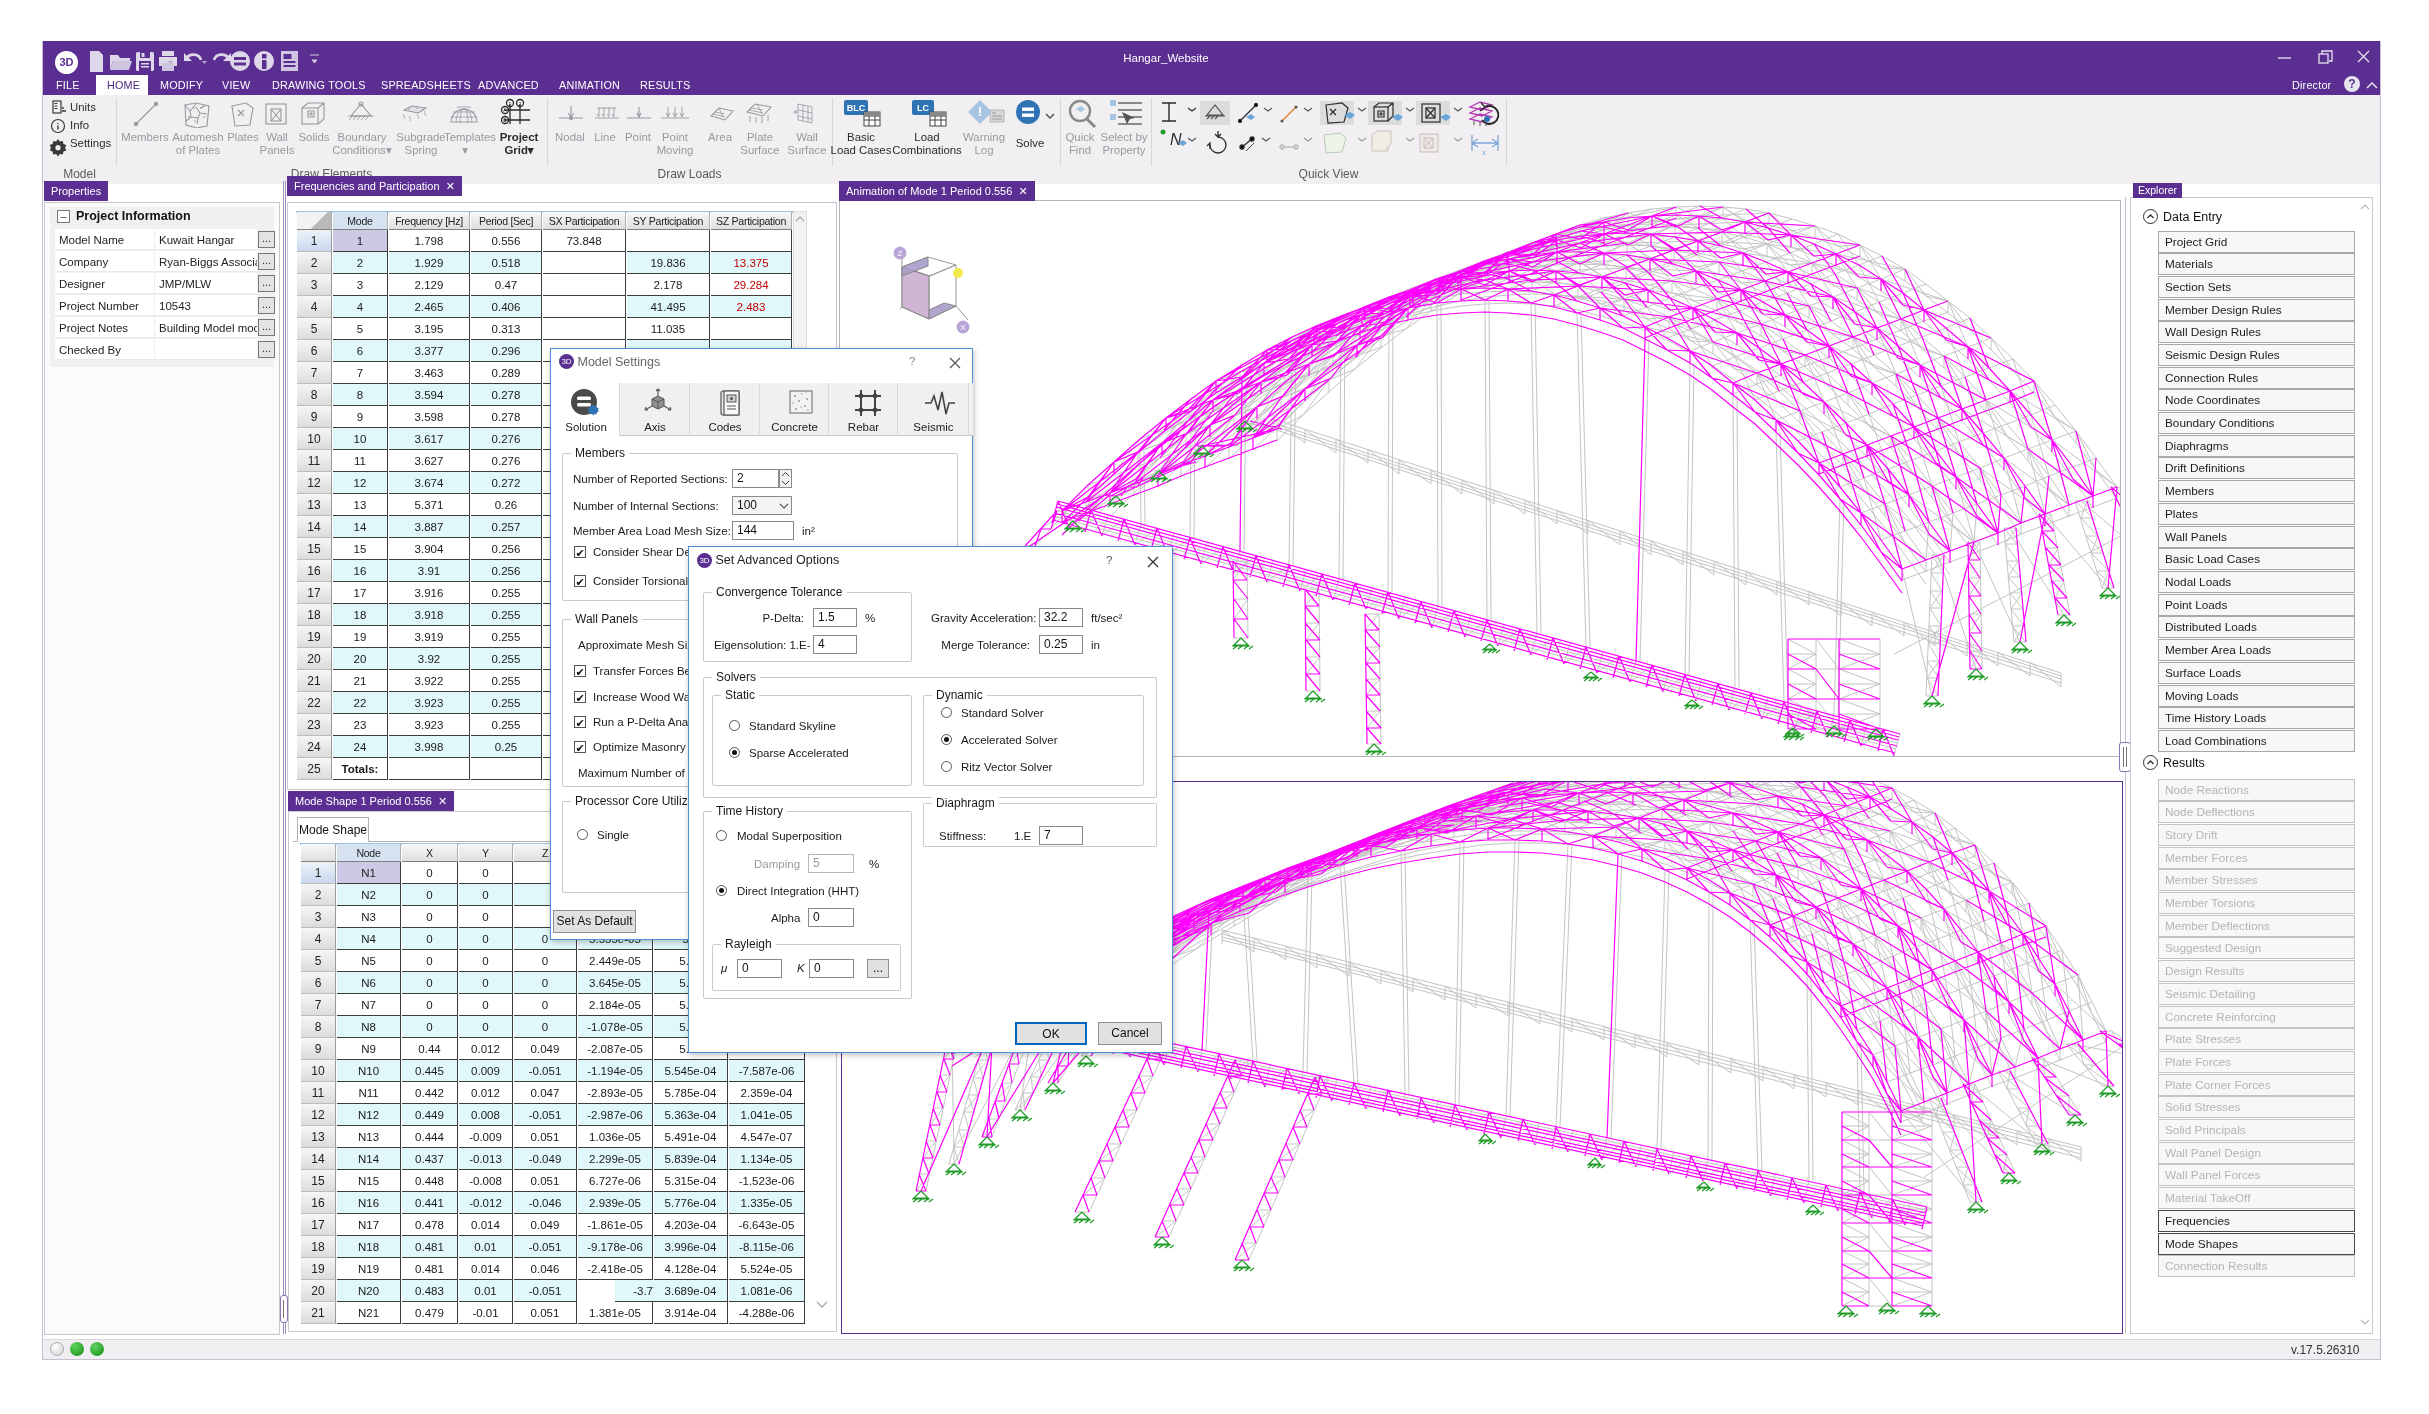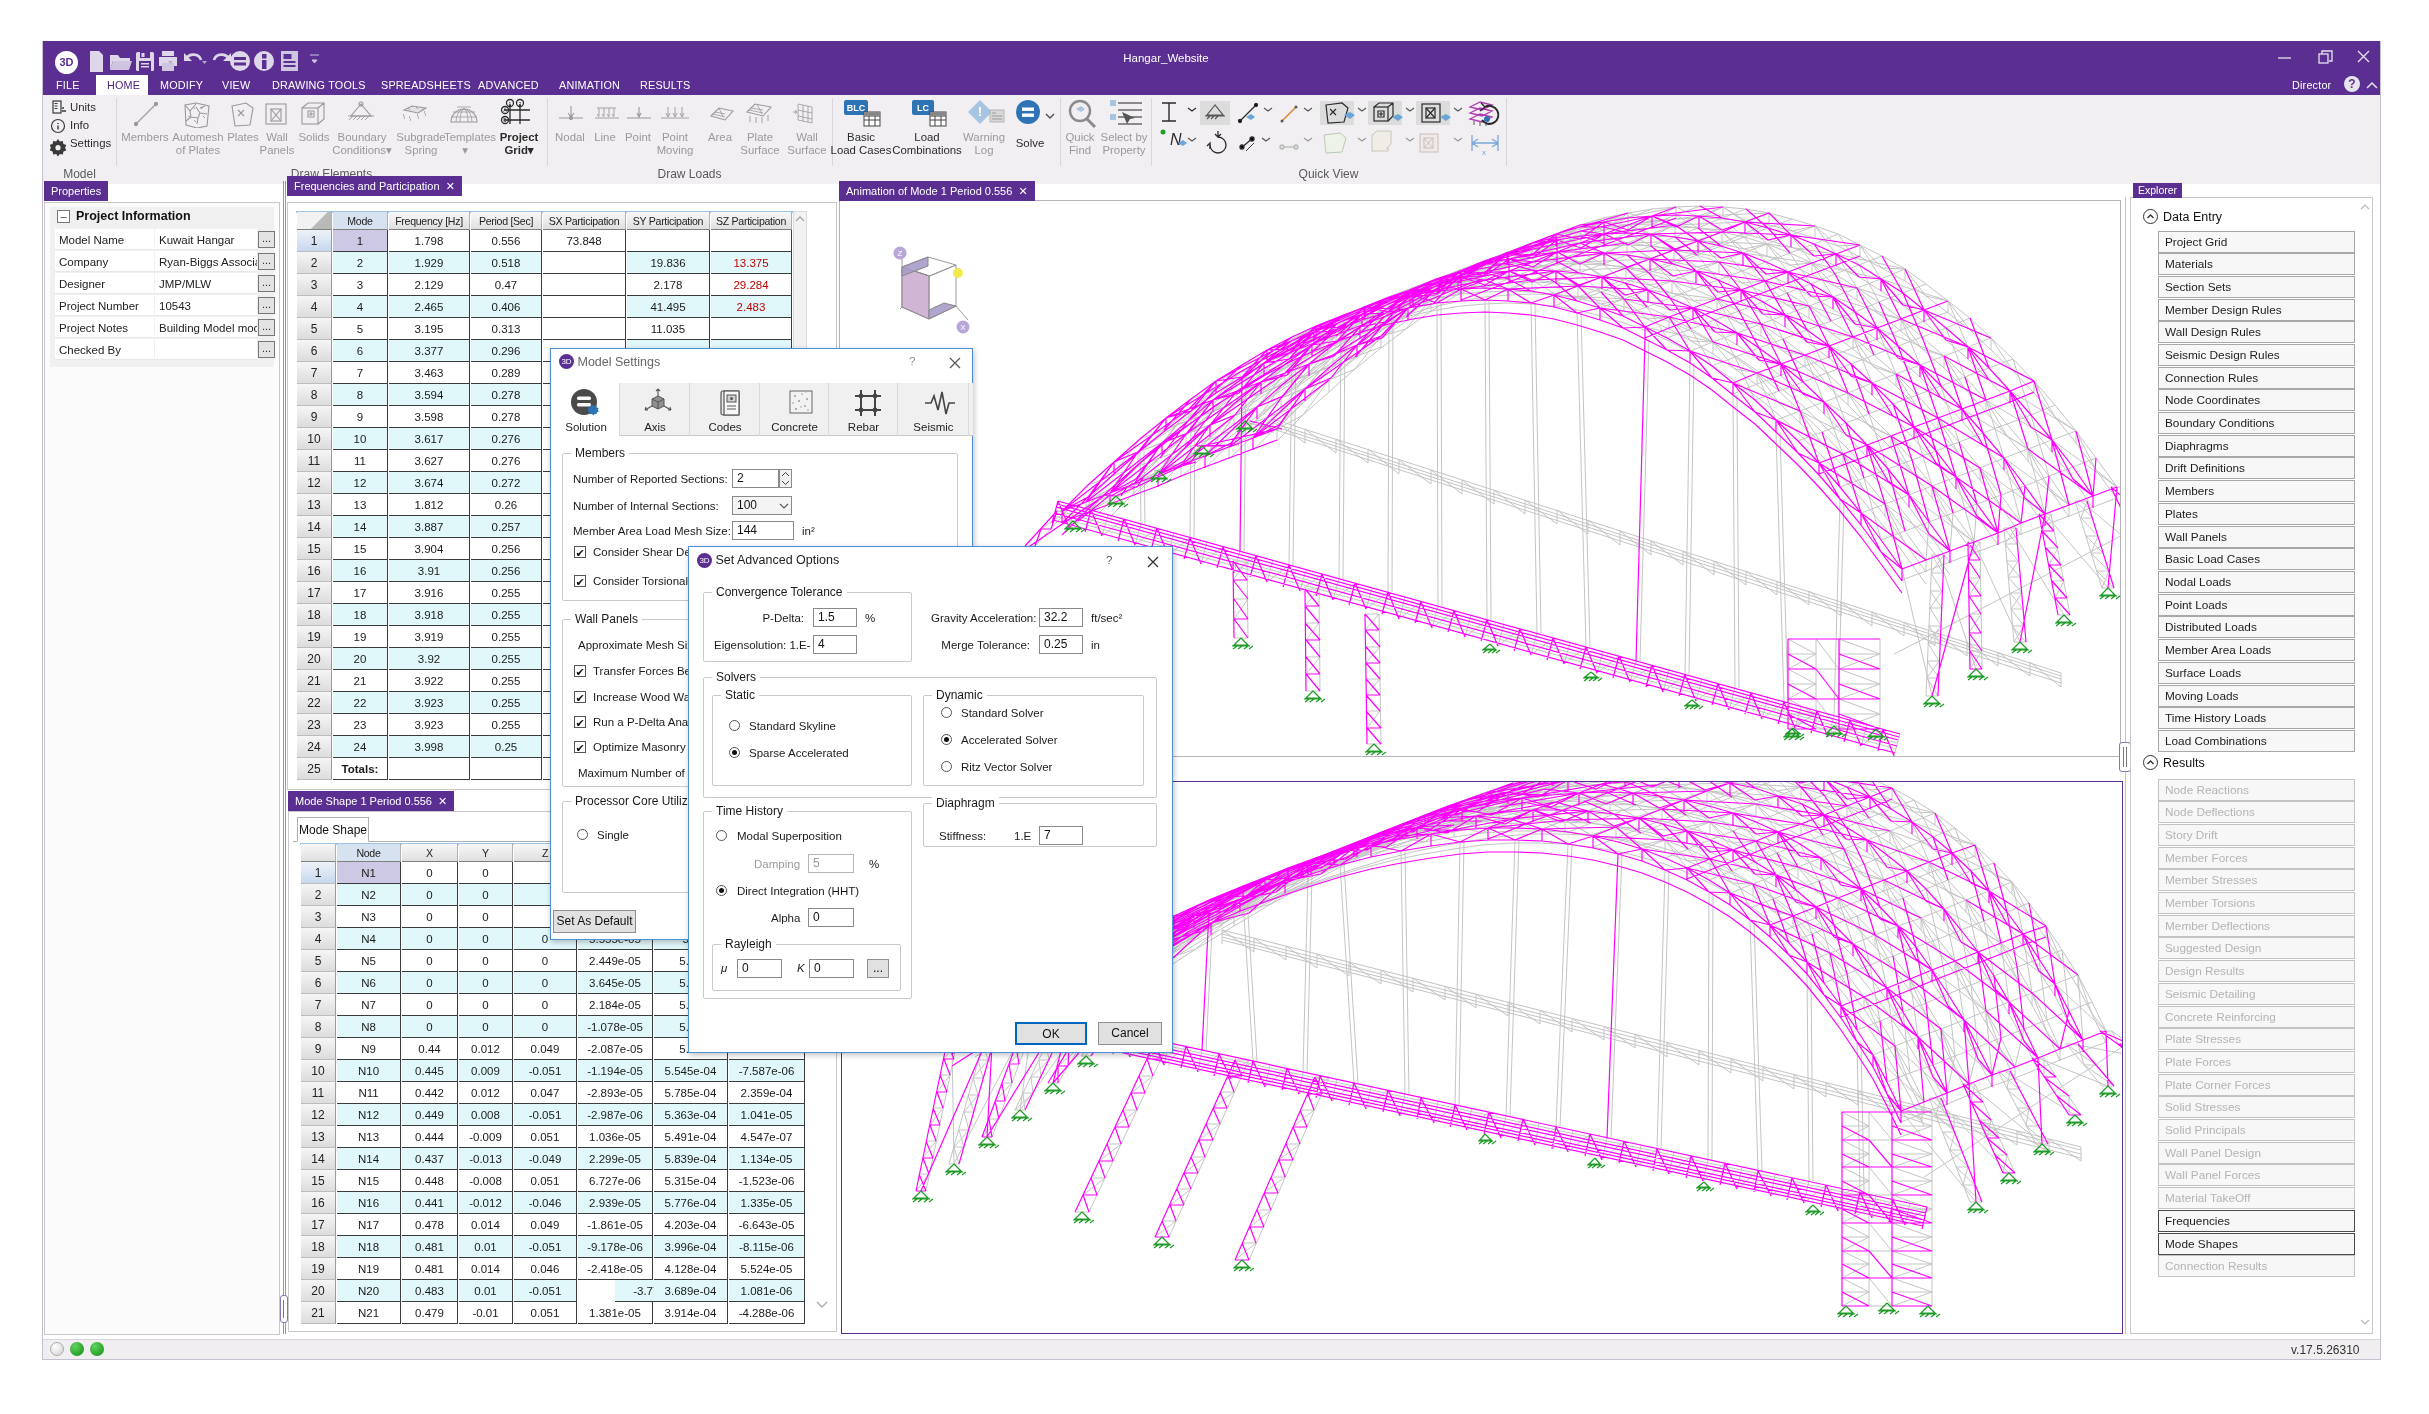--- a/index.html
+++ b/index.html
@@ -561,21 +561,21 @@
         <div class="fc" style="left:36px;width:55px;background:#e1f8fa;">12</div>
         <div class="fc" style="left:92px;width:81px;background:#e1f8fa;">3.674</div>
         <div class="fc" style="left:174px;width:71px;background:#e1f8fa;">0.272</div>
         <div class="fc" style="left:246px;width:83px;background:#ffffff;"></div>
         <div class="fc" style="left:330px;width:83px;background:#e1f8fa;"></div>
         <div class="fc" style="left:414px;width:81px;background:#e1f8fa;"></div>
       </div>
       <div class="frow" style="top:282px;height:22px;line-height:22px;">
         <div class="frh" style="left:0px;width:35px;">13</div>
         <div class="fc" style="left:36px;width:55px;background:#ffffff;">13</div>
-        <div class="fc" style="left:92px;width:81px;background:#ffffff;">1.812</div>
+        <div class="fc" style="left:92px;width:81px;background:#ffffff;">5.371</div>
         <div class="fc" style="left:174px;width:71px;background:#ffffff;">0.26</div>
         <div class="fc" style="left:246px;width:83px;background:#ffffff;"></div>
         <div class="fc" style="left:330px;width:83px;background:#ffffff;"></div>
         <div class="fc" style="left:414px;width:81px;background:#ffffff;"></div>
       </div>
       <div class="frow" style="top:304px;height:22px;line-height:22px;">
         <div class="frh" style="left:0px;width:35px;">14</div>
         <div class="fc" style="left:36px;width:55px;background:#e1f8fa;">14</div>
         <div class="fc" style="left:92px;width:81px;background:#e1f8fa;">3.887</div>
         <div class="fc" style="left:174px;width:71px;background:#e1f8fa;">0.257</div>

